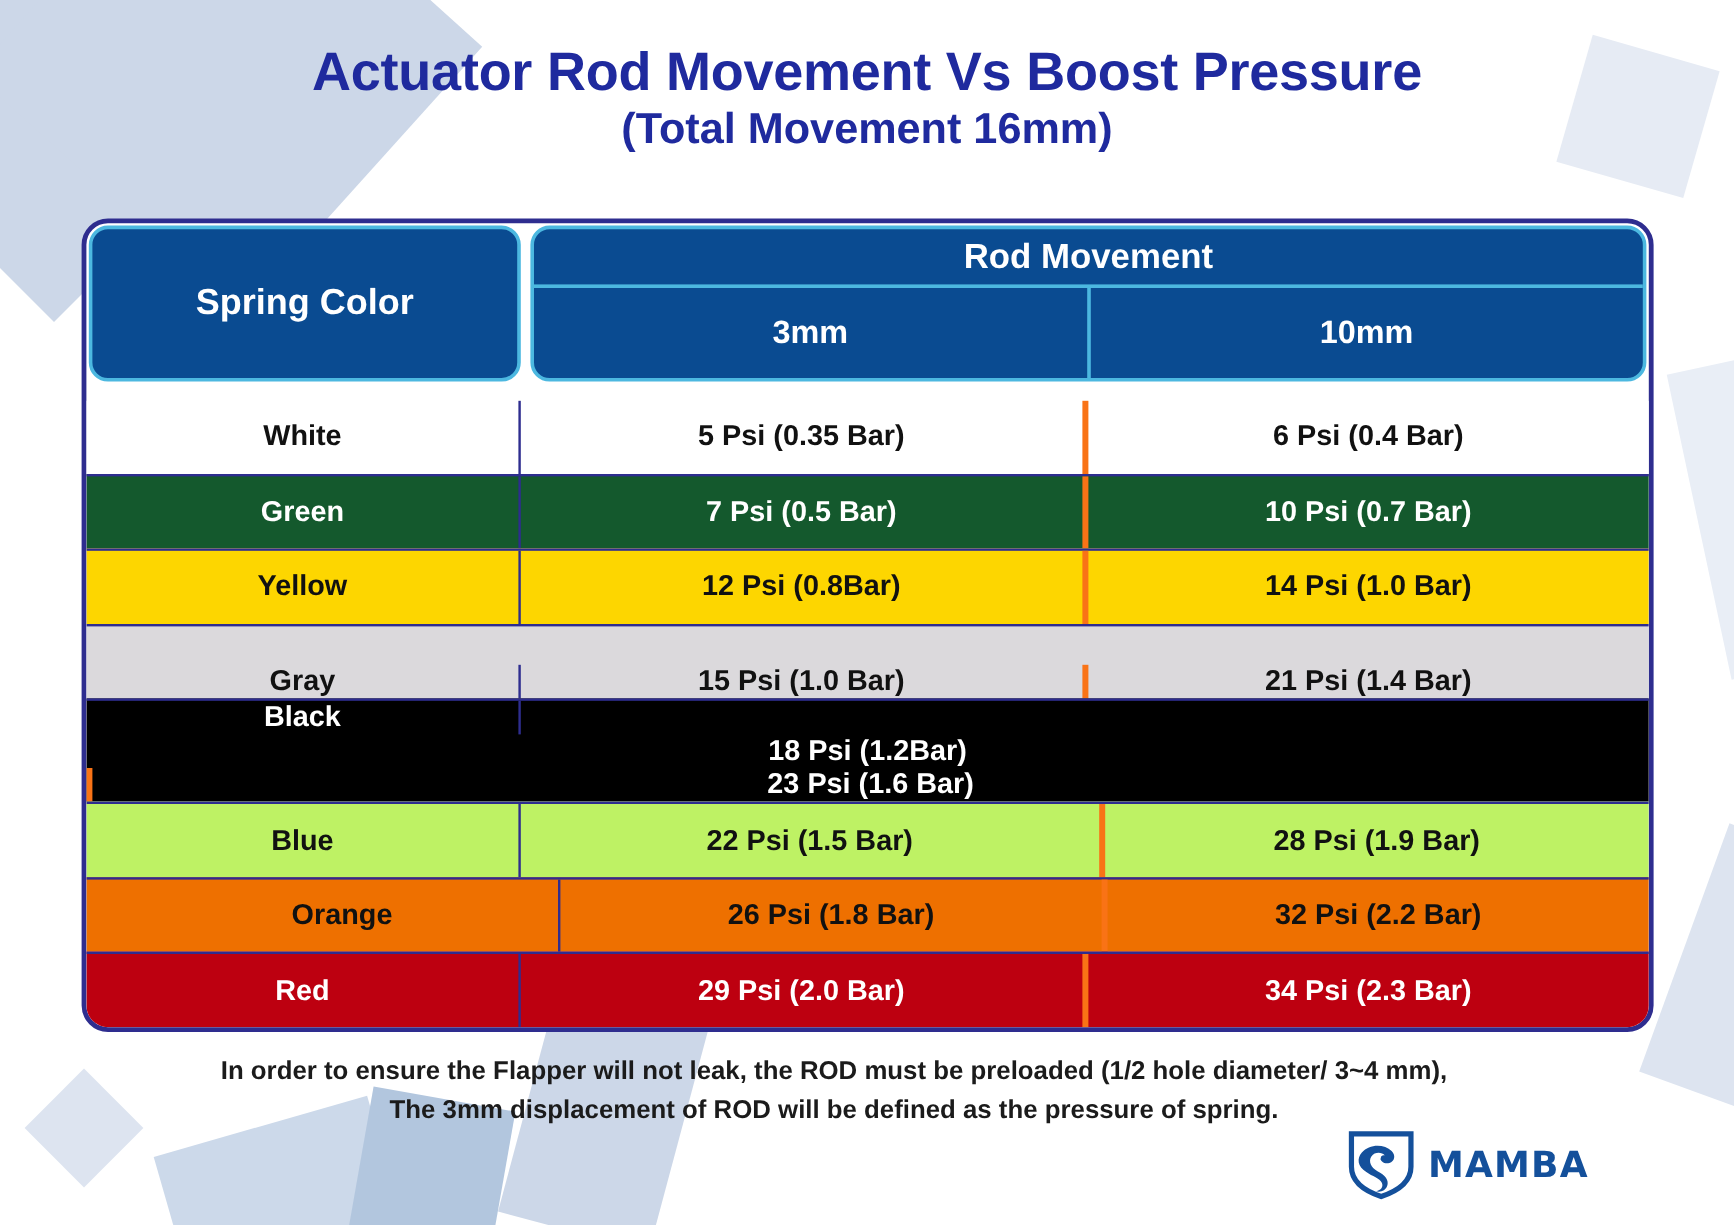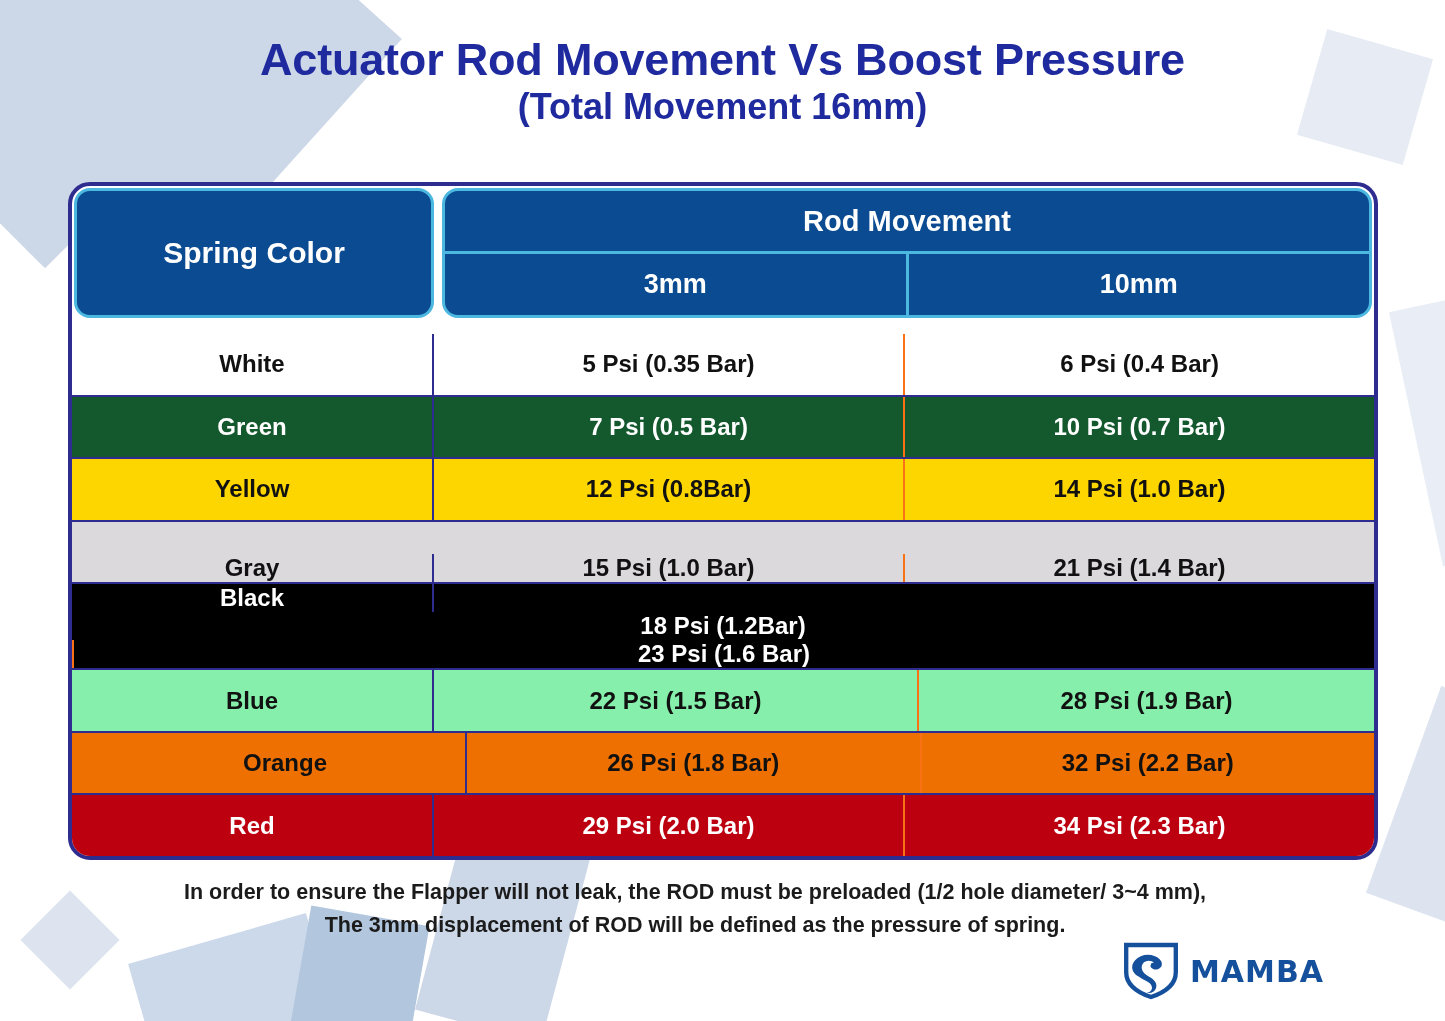--- a/index.html
+++ b/index.html
@@ -145,21 +145,21 @@
     flex: 1;
     margin: 2px 2px 2px 6px;
     background: #0a4b91;
     border: 3px solid #4cb8e0;
     border-radius: 16px;
     box-sizing: border-box;
     display: flex;
     flex-direction: column;
   }
   .th-rod-title {
-    height: 60px;
+    height: 46px;
     display: flex;
     align-items: center;
     justify-content: center;
     color: #ffffff;
     font-size: 29px;
     font-weight: bold;
   }
   .th-rod-sub {
     flex: 1;
     display: flex;
@@ -202,21 +202,21 @@
     box-sizing: border-box;
   }
   .cell-color {
     width: 362px;
     border-right: 2px solid #2e2d8f;
   }
   .cell-v {
     flex: 1;
   }
   .cell-v + .cell-v {
-    border-left: 2px solid #f97316;
+    border-left: 5px solid #f97316;
   }
 
   
   .footer {
     position: absolute;
     left: 0;
     top: 876px;
     width: 1390px;
     text-align: center;
     color: #1b1b1b;
@@ -297,21 +297,21 @@
         <div class="trow" style="background: rgb(219, 217, 220); color: rgb(17, 17, 17); align-items: flex-end;">
           <div class="cell cell-color">Gray</div>
           <div class="cell cell-v">15 Psi (1.0 Bar)</div>
           <div class="cell cell-v">21 Psi (1.4 Bar)</div>
         </div>
         <div class="trow" style="background: rgb(0, 0, 0); color: rgb(255, 255, 255); flex-direction: column;">
           <div class="cell cell-color">Black</div>
           <div class="cell cell-v">18 Psi (1.2Bar)</div>
           <div class="cell cell-v">23 Psi (1.6 Bar)</div>
         </div>
-        <div class="trow" style="background: #86efac; color: rgb(17, 17, 17); gap: 14px;">
+        <div class="trow" style="background: #bef264; color: rgb(17, 17, 17); gap: 14px;">
           <div class="cell cell-color">Blue</div>
           <div class="cell cell-v">22 Psi (1.5 Bar)</div>
           <div class="cell cell-v">28 Psi (1.9 Bar)</div>
         </div>
         <div class="trow" style="background: rgb(238, 112, 0); color: rgb(17, 17, 17); padding-left: 33px;">
           <div class="cell cell-color">Orange</div>
           <div class="cell cell-v">26 Psi (1.8 Bar)</div>
           <div class="cell cell-v">32 Psi (2.2 Bar)</div>
         </div>
         <div class="trow" style="background: rgb(189, 0, 16); color: rgb(255, 255, 255);">

